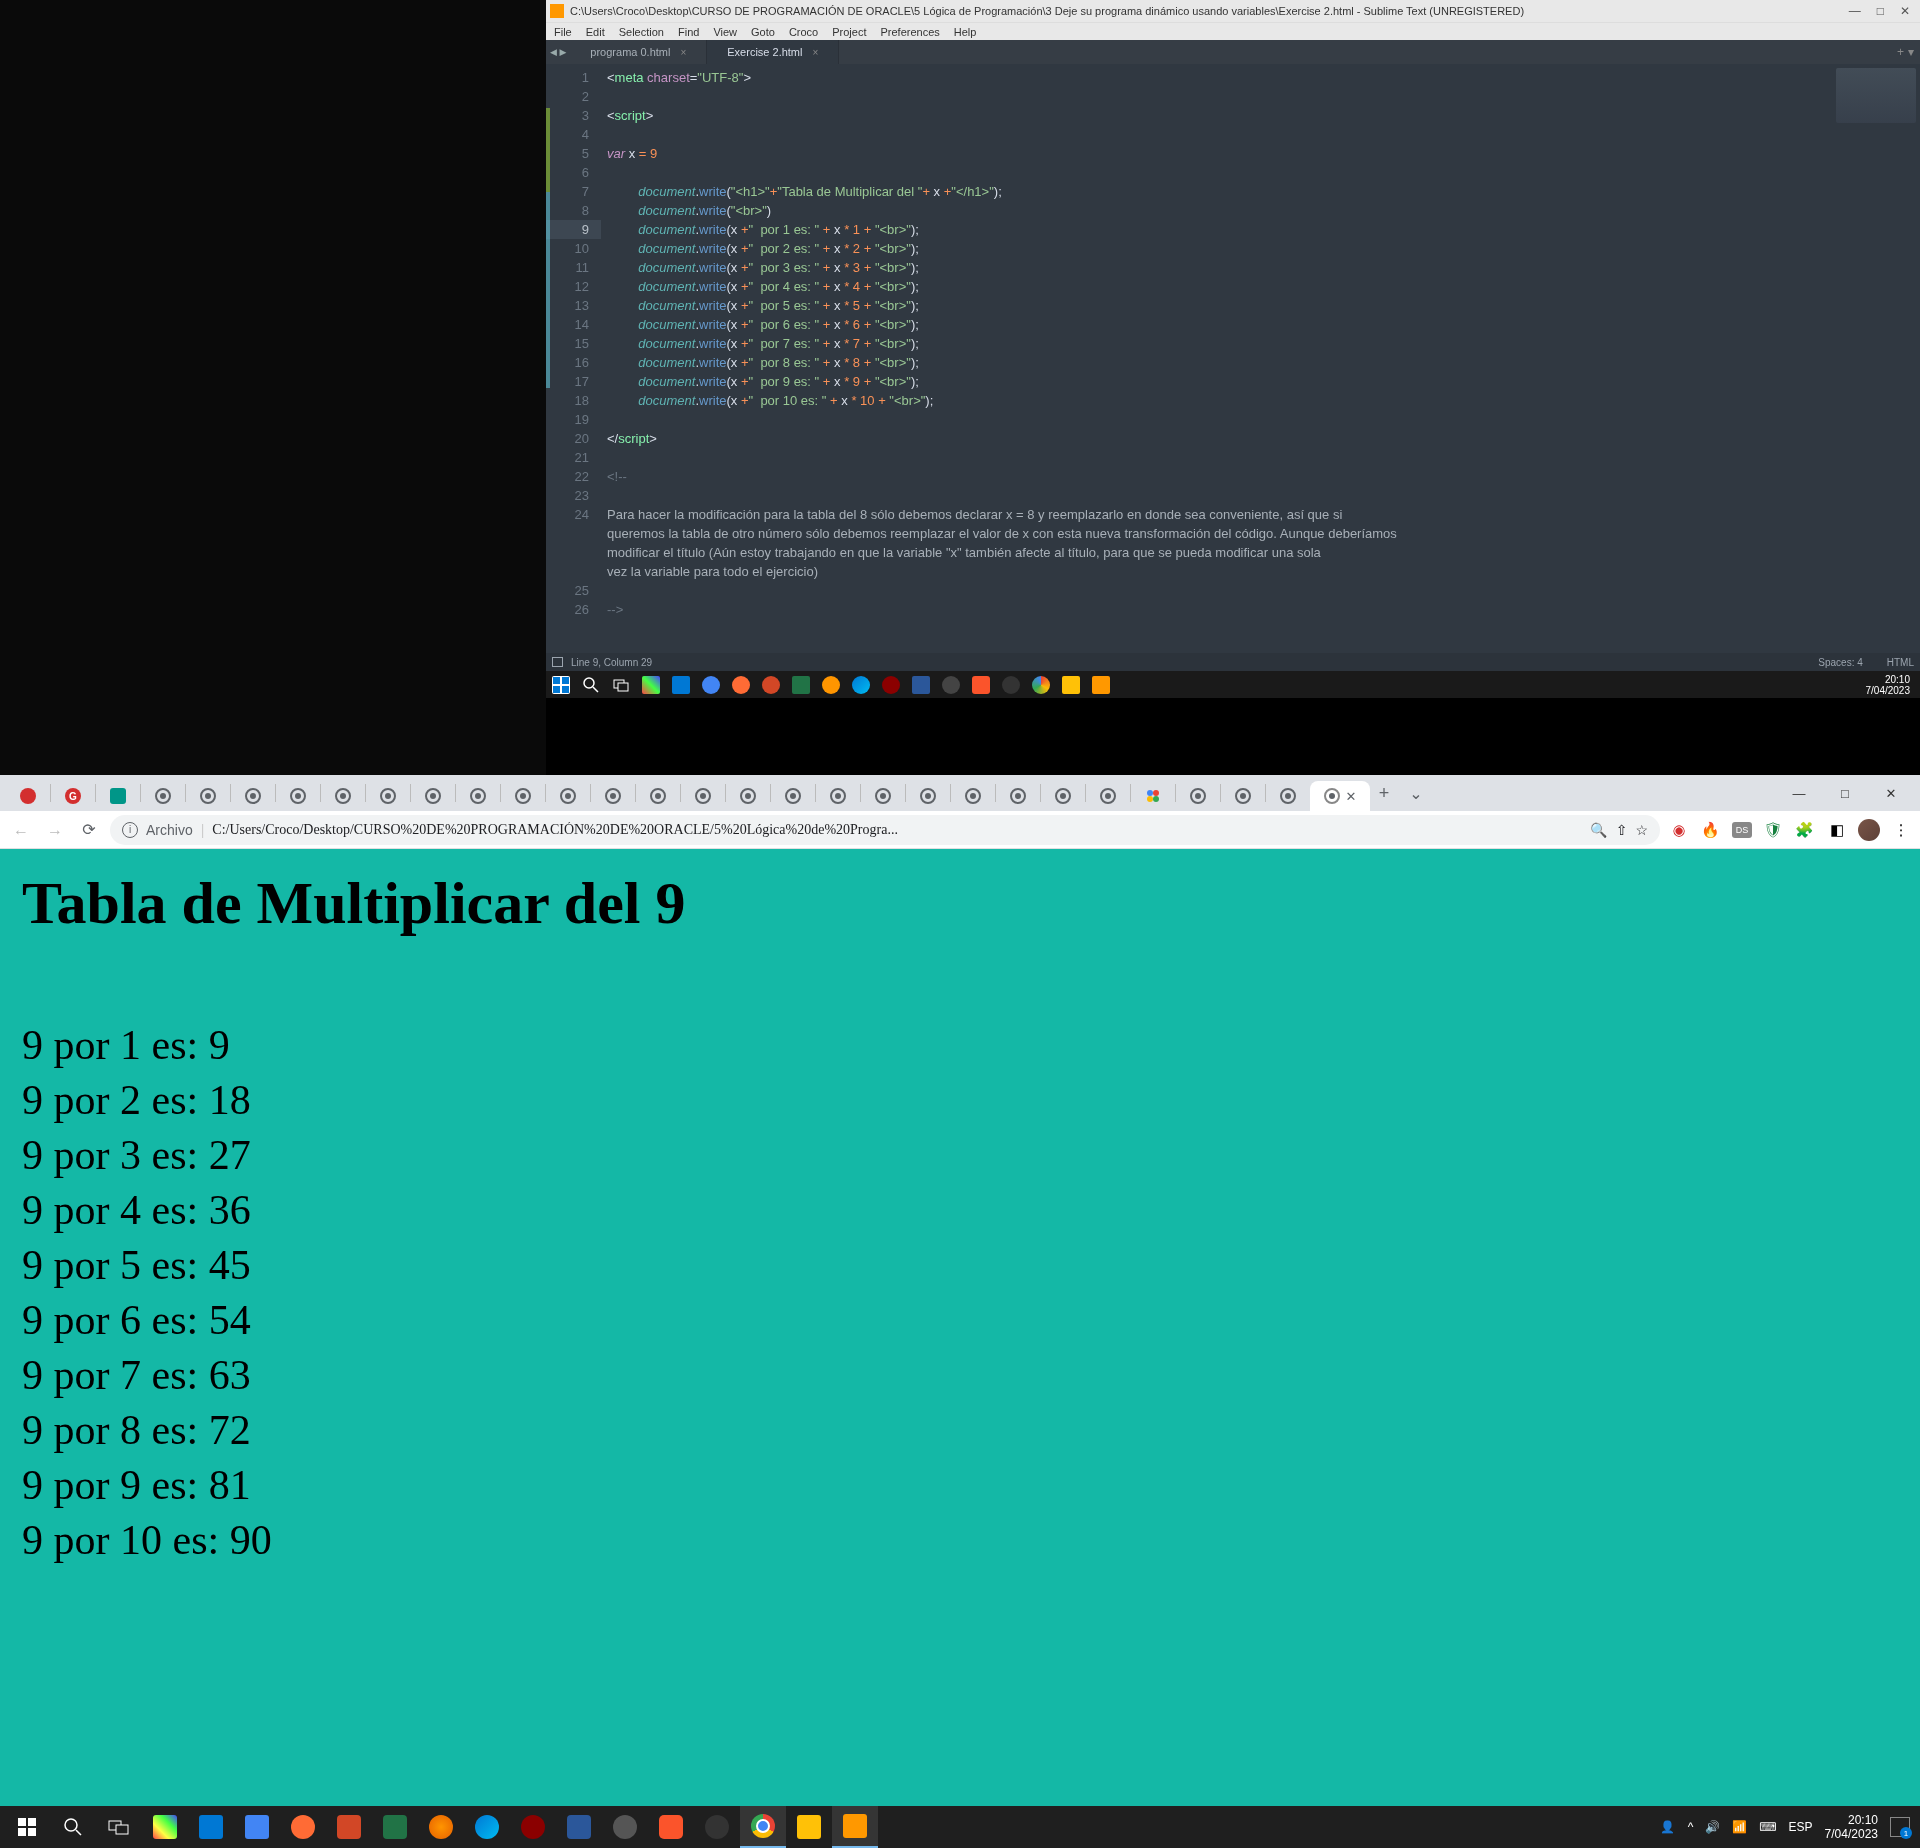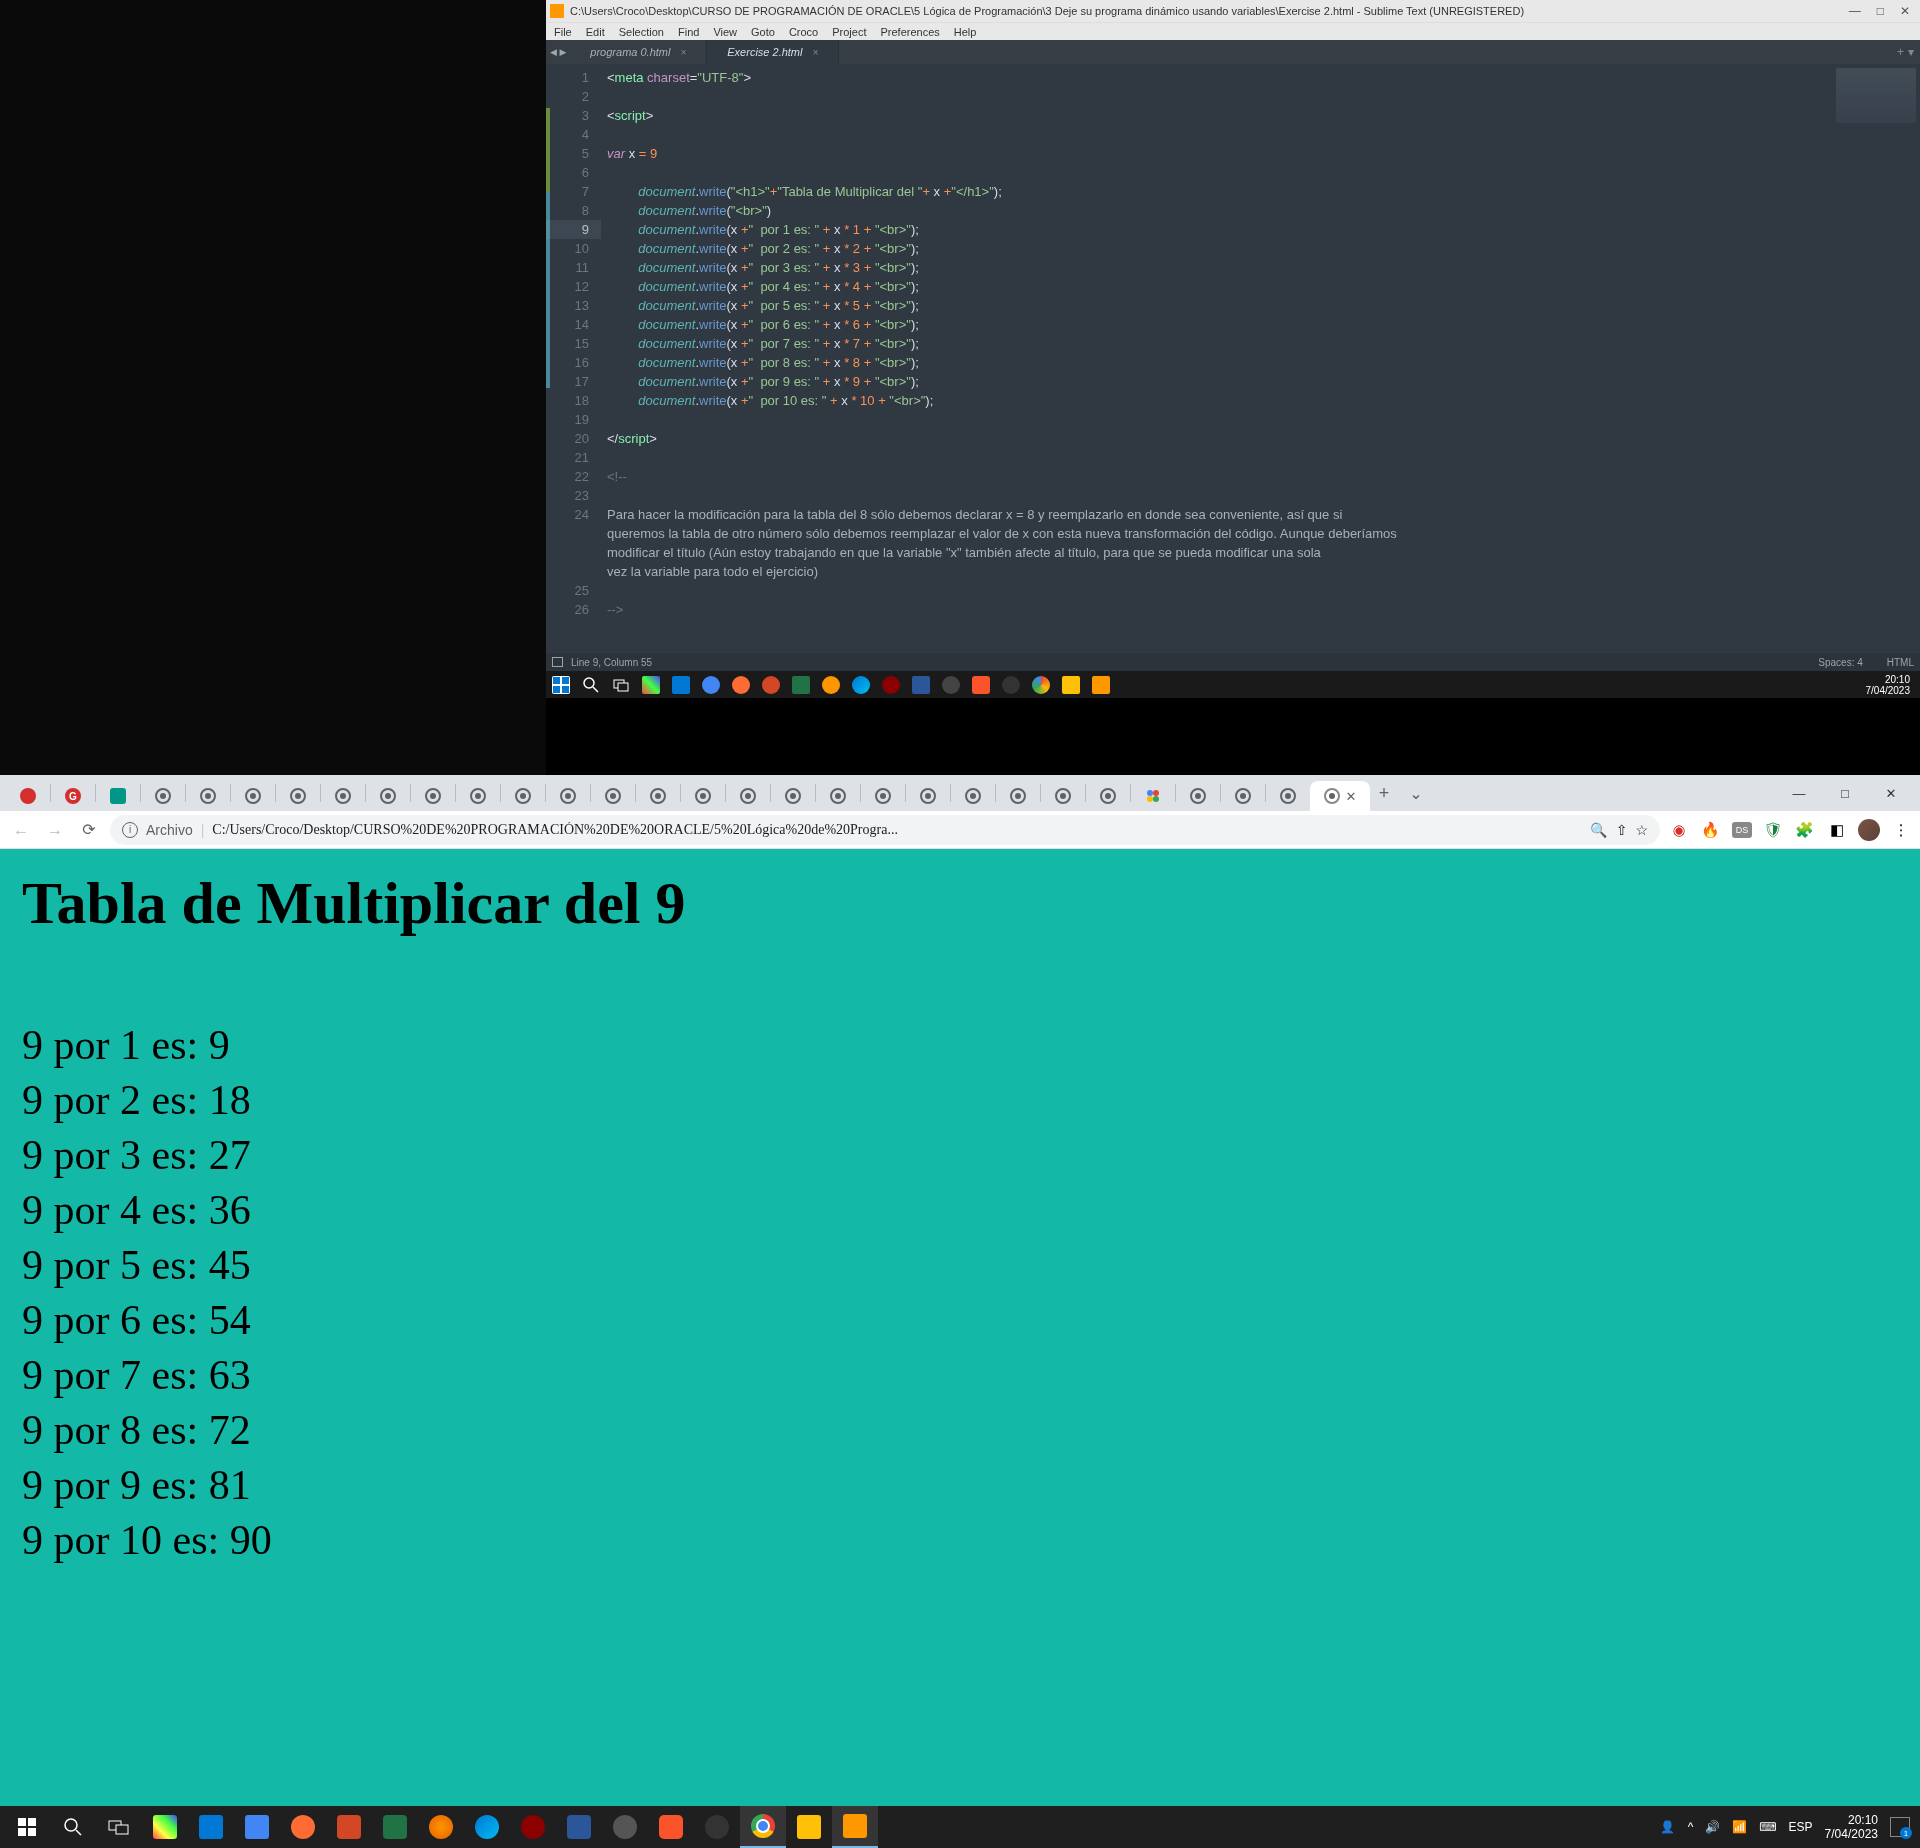--- a/index.html
+++ b/index.html
@@ -8,21 +8,21 @@
 
 .upper-dark { position:absolute; top:0; left:0; width:546px; height:775px; background:#0a0a0a; }
 .sublime-window { position:absolute; top:0; left:546px; width:1374px; height:698px; background:#303841; display:flex; flex-direction:column; }
 .st-titlebar { background:#e8e8e8; height:22px; display:flex; align-items:center; padding:0 4px; font-size:11px; color:#333; }
 .st-icon { width:14px; height:14px; background:#ff9800; margin-right:6px; }
 .st-titlebar-controls { margin-left:auto; display:flex; gap:16px; padding-right:6px; color:#555; font-size:12px; }
 .st-titlebar-controls span { cursor:default; }
 .st-menubar { background:#e8e8e8; height:18px; display:flex; align-items:center; gap:14px; padding:0 8px; font-size:11px; color:#333; border-top:1px solid #ddd; }
 .st-tabbar { background:#363d45; height:24px; display:flex; align-items:stretch; position:relative; }
 .st-tabnav { display:flex; align-items:center; gap:2px; padding:0 4px; color:#9aa; font-size:9px; }
-.st-tab { display:flex; align-items:center; padding:0 20px; font-size:11px; color:#a8b0b8; gap:10px; border-right:1px solid #2a3038;font-style:italic; }
+.st-tab { display:flex; align-items:center; padding:0 20px; font-size:11px; color:#a8b0b8; gap:10px; border-right:1px solid #2a3038; }
 .st-tab.active { background:#303841; color:#d8dee9; }
 .st-tab-close { font-size:10px; color:#888; }
 .st-tabbar-right { margin-left:auto; display:flex; align-items:center; gap:4px; padding:0 6px; color:#888; font-size:12px; }
 .st-body { flex:1; display:flex; background:#303841; position:relative; }
 .st-gutter { width:55px; background:#303841; padding-top:4px; text-align:right; padding-right:12px; font-family:Consolas,monospace; font-size:13px; color:#6b7682; line-height:19px; }
 .st-gutter .linenum.hl { background:#3d4752; color:#b8c0c8; margin-right:-12px; padding-right:12px; }
 .st-code { flex:1; padding-top:4px; padding-left:6px; font-family:Consolas,monospace; font-size:13px; color:#d8dee9; line-height:19px; white-space:pre; position:relative; }
 .k-tag { color:#86efac; }
 .k-attr { color:#c594c5; }
 .k-str { color:#99c794; }
@@ -185,21 +185,21 @@
 queremos la tabla de otro número sólo debemos reemplazar el valor de x con esta nueva transformación del código. Aunque deberíamos
 modificar el título (Aún estoy trabajando en que la variable "x" también afecte al título, para que se pueda modificar una sola
 vez la variable para todo el ejercicio)</span>
 
 <span class="k-cmtdim">--&gt;</span></div>
     <div class="st-minimap"></div>
   </div>
   <div class="st-statusbar">
     <div class="st-status-left">
       <div class="st-status-ico"></div>
-      <span>Line 9, Column 55</span>
+      <span>Line 9, Column 29</span>
     </div>
     <div class="st-status-right">
       <span>Spaces: 4</span>
       <span>HTML</span>
     </div>
   </div>
   <div class="upper-taskbar">
     <div class="ut-icon" style="background:#fff">
       <svg viewBox="0 0 18 18">
           <rect x="1" y="1" width="7" height="7" fill="#0078d4"></rect>

